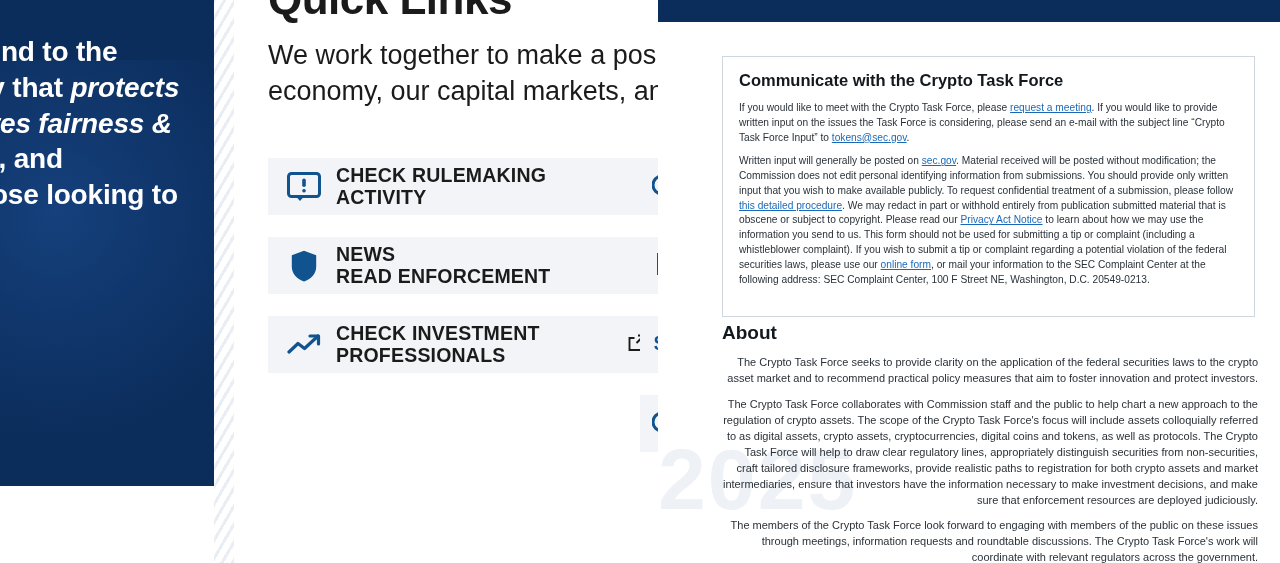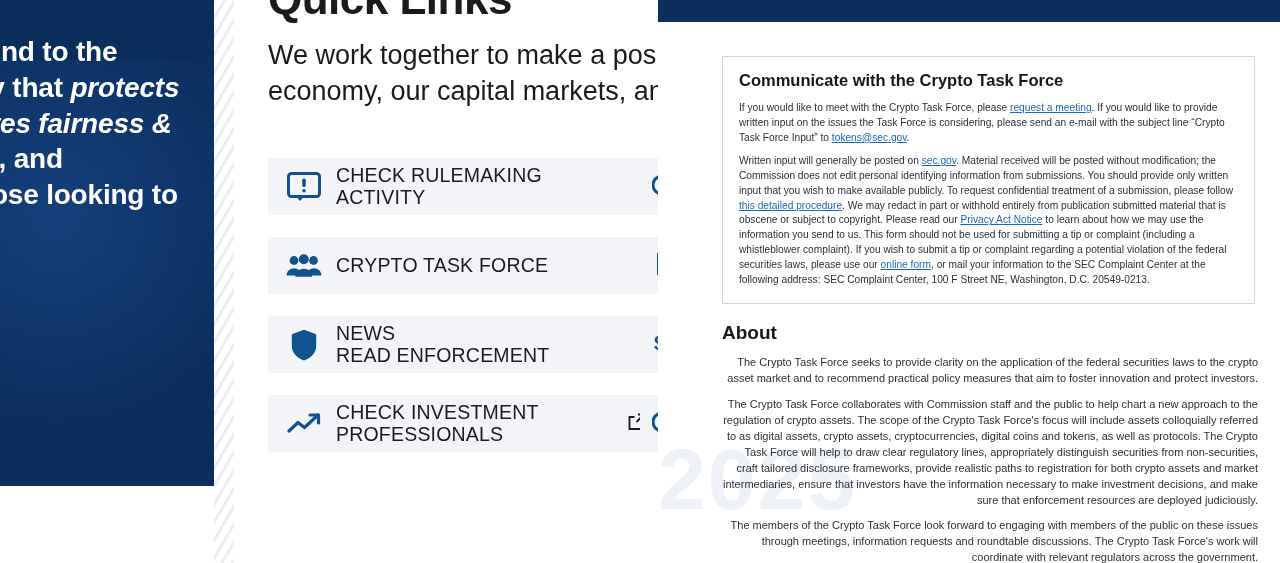--- a/index.html
+++ b/index.html
@@ -87,21 +87,21 @@
     padding: 0 14px 0 16px;
     margin-bottom: 22px;
   }
   .card .c-icon {
     flex: 0 0 40px; height: 40px;
     display: flex; align-items: center; justify-content: center;
     color: #11538f;
     margin-right: 12px;
   }
   .card .c-label {
-    font-size: 19.5px; font-weight: 400; color: #1b1b1b;
+    font-size: 19.5px; font-weight: 700; color: #1b1b1b;
     letter-spacing: 0.2px; line-height: 1.12;
     text-transform: uppercase;
   }
   .card .c-ext {
     position: absolute; right: 14px; top: 50%; transform: translateY(-50%);
     color: #1b1b1b;
   }
 
   
   .cards-right {
@@ -143,21 +143,21 @@
     font-size: 86px; font-weight: 700;
     letter-spacing: 2px;
     white-space: nowrap;
     overflow: hidden;
   }
 
   .comm-box {
     position: absolute; left: 64px; top: 56px; width: 533px;
     border: 1px solid #cfd6de;
     background: #ffffff;
-    padding: 14px 16px 16px 16px;
+    padding: 14px 16px 29px 16px;
   }
   .comm-title {
     font-size: 16.5px; font-weight: 700; color: #13181d;
     margin-bottom: 11px;
   }
   .comm-p {
     font-size: 10.2px; line-height: 1.45; color: #2a3138;
     margin-bottom: 9px;
     text-align: left;
   }
@@ -219,35 +219,20 @@
             <rect x="15.2" y="17" width="3.6" height="3.4" rx="1.7" fill="#11538f"></rect>
             <path d="M9 24.5 L13 29 L17 24.5 Z" fill="#11538f"></path>
           </svg>
         </div>
         <div class="c-label">
           <div>CHECK RULEMAKING</div>
           <div>ACTIVITY</div>
         </div>
       </div>
 
-      <div class="card">
-        <div class="c-icon">
-          <svg width="36" height="24" viewBox="0 0 36 24" fill="#11538f">
-            <circle cx="8" cy="6.5" r="4.4"></circle>
-            <circle cx="27.5" cy="6.5" r="4.4"></circle>
-            <circle cx="17.8" cy="5.2" r="5"></circle>
-            <path d="M0.6 21.5c0-4.3 3.4-7.2 7.4-7.2s7.4 2.9 7.4 7.2z"></path>
-            <path d="M20.6 21.5c0-4.3 3.4-7.2 7.4-7.2s7.4 2.9 7.4 7.2z"></path>
-            <path d="M9.4 22.8c0-4.8 3.8-8.1 8.4-8.1s8.4 3.3 8.4 8.1z"></path>
-          </svg>
-        </div>
-        <div class="c-label">
-          <div>CRYPTO TASK FORCE</div>
-        </div>
-      </div>
 
       <div class="card">
         <div class="c-icon">
           <svg width="26" height="32" viewBox="0 0 26 32" fill="#11538f">
             <path d="M13 0.8 L25.2 5.2 V16.5 C25.2 24.2 19.8 29.2 13 31.4 C6.2 29.2 0.8 24.2 0.8 16.5 V5.2 Z"></path>
           </svg>
         </div>
         <div class="c-label">
           <div>NEWS</div>
           <div>READ ENFORCEMENT</div>

